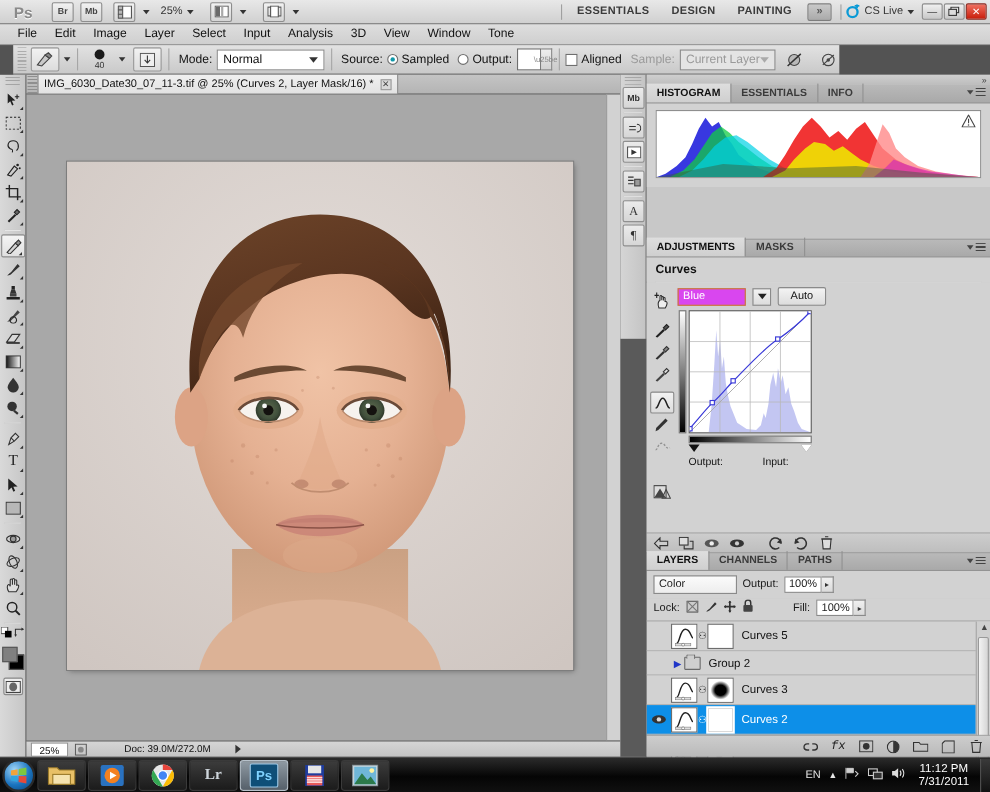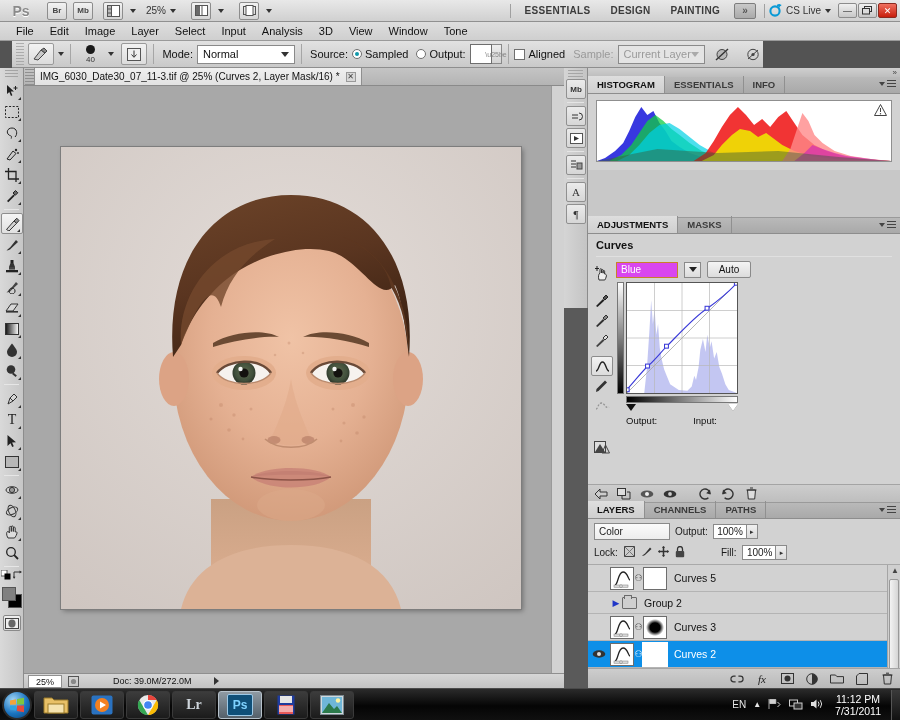--- a/index.html
+++ b/index.html
@@ -1172,21 +1172,21 @@
 
       </div>
     </div>
 
     <div class="lyrfooter">
       <span class="afi">
         <svg width="15" height="10" viewBox="0 0 15 10">
             <path d="M6 2 H4 a3 3 0 0 0 0 6 h2 M9 2 h2 a3 3 0 0 1 0 6 H9" fill="none" stroke="#333" stroke-width="1.3"></path>
           </svg>
         </span>
-      <span class="afi" style="font-family:Liberation Serif, serif;font-style:italic;font-size:11px;color:#222;">fx</span>
+      <span class="afi" style="font-family:Liberation Mono, monospace;font-style:italic;font-size:11px;color:#222;">fx</span>
       <span class="afi">
         <svg width="13" height="11" viewBox="0 0 13 11">
             <rect x="0.5" y="0.5" width="12" height="10" fill="none" stroke="#333"></rect>
             <circle cx="6.5" cy="5.5" r="3" fill="#333"></circle>
           </svg>
         </span>
       <span class="afi">
         <svg width="12" height="12" viewBox="0 0 12 12">
             <circle cx="6" cy="6" r="5.3" fill="none" stroke="#333"></circle>
             <path d="M6 0.7 A5.3 5.3 0 0 1 6 11.3 Z" fill="#333"></path>

